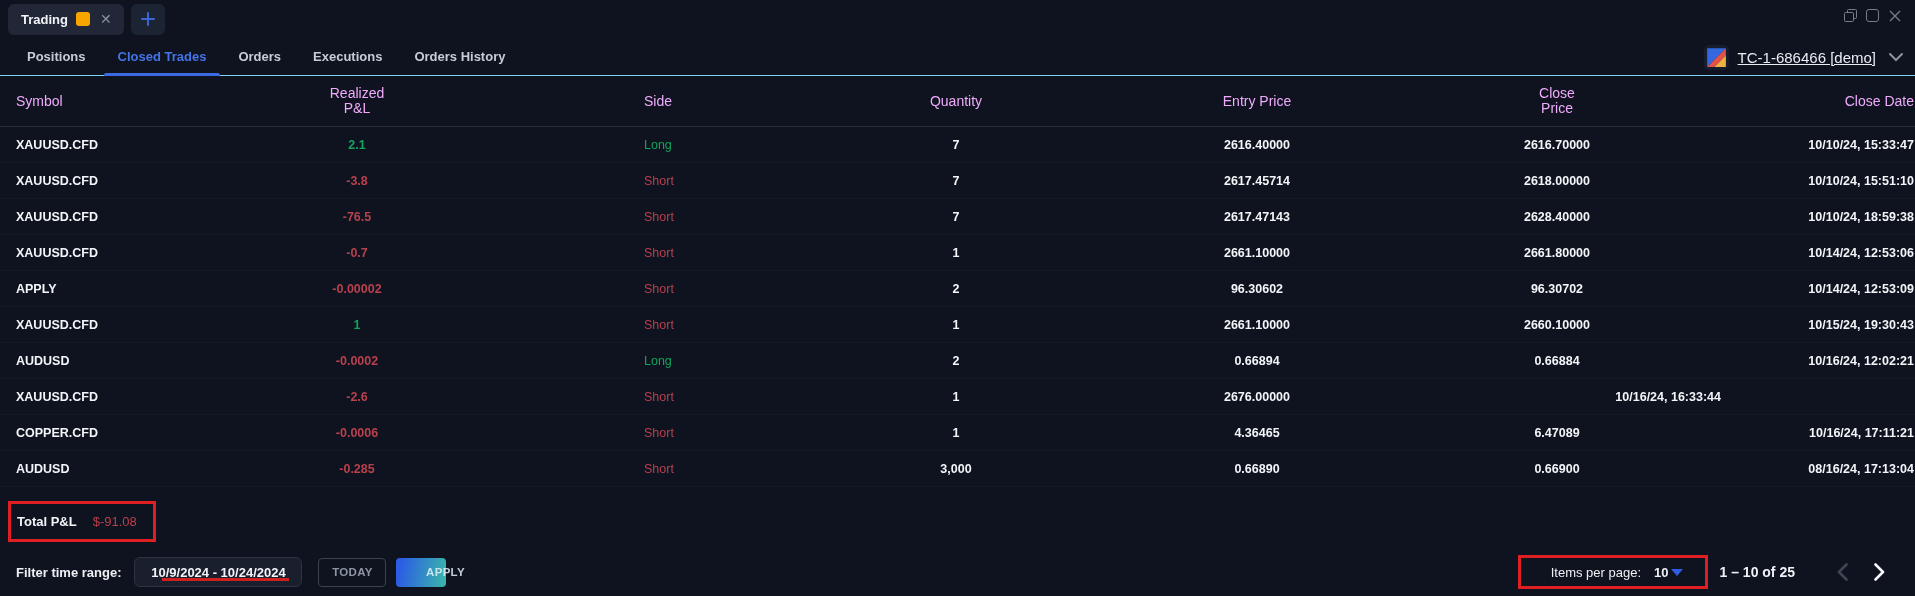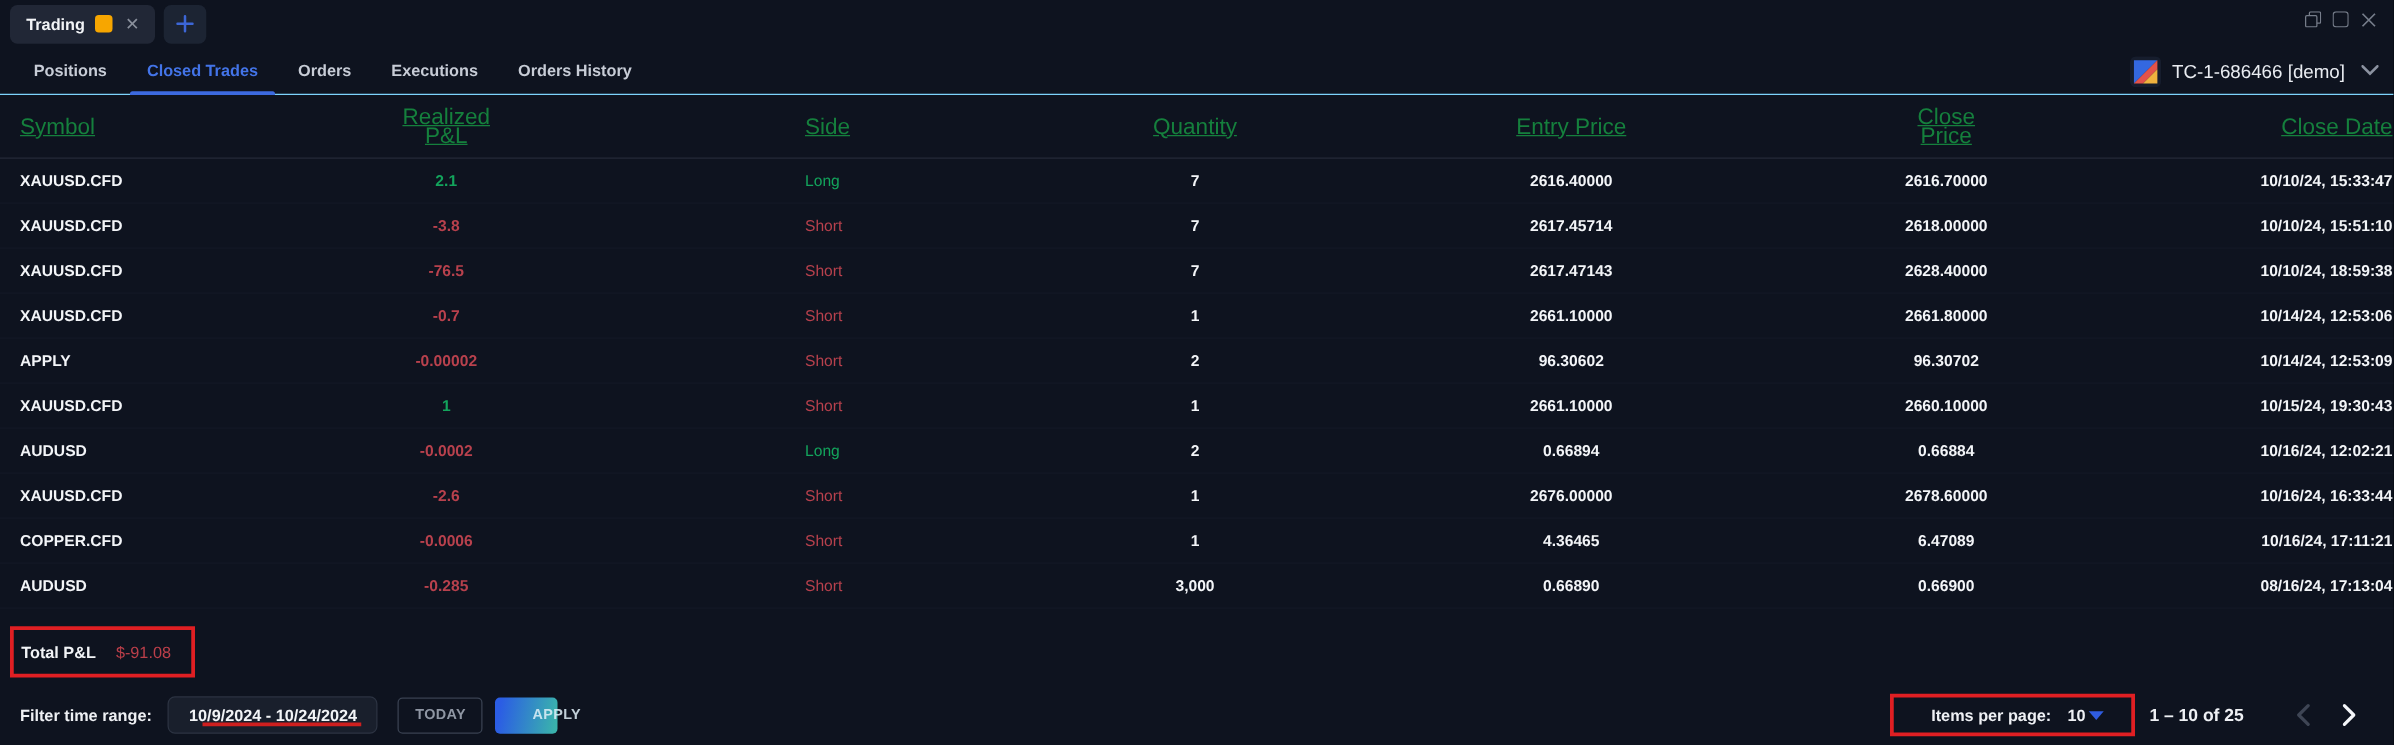--- a/index.html
+++ b/index.html
@@ -18,27 +18,27 @@
   .win-controls { position:absolute; right:14px; top:9px; display:flex; align-items:center; gap:9px; }
   .win-controls .wc { width:13px; height:13px; display:flex; align-items:center; justify-content:center; cursor:pointer; }
 
   
   .tabbar { height:38px; display:flex; align-items:stretch; padding-left:13px; position:relative; border-bottom:1px solid #7dd3fc; }
   .tabs { display:flex; gap:4px; }
   .tab { display:flex; align-items:center; padding:0 14px; font-size:13px; font-weight:600; color:#c7ccd6; cursor:pointer; position:relative; }
   .tab.active { color:#4374e8; }
   .tab.active::after { content:""; position:absolute; left:0; right:0; bottom:-1px; height:3px; background:#3c6ae0; border-radius:2px 2px 0 0; }
   .account { position:absolute; right:12px; top:0; height:38px; display:flex; align-items:center; gap:9px; cursor:pointer; }
-  .account .name { font-size:15px; color:#e9ecf1; }
+  .account .name { font-size:15px; color:#e9ecf1;text-decoration:underline; }
   .account .logo { width:25px; height:25px; border-radius:5px; overflow:hidden; }
   .account .chev { margin-left:4px; }
 
   
   .grid-row { display:grid; grid-template-columns:230px 254px 306px 332px 270px 330px minmax(0,1fr); align-items:center; }
-  .thead { height:51px; border-bottom:1px solid #242a38; font-size:18px; color:#15803d;text-decoration:underline; }
+  .thead { height:51px; border-bottom:1px solid #242a38; font-size:14px; color:#f0abfc; }
   .th { line-height:15px; }
   .td, .th { white-space:nowrap; }
   .col-symbol   { text-align:left; padding-left:16px; }
   .col-realized { text-align:center; }
   .col-side     { text-align:left; padding-left:160px; }
   .col-quantity { text-align:center; }
   .col-entry    { text-align:center; }
   .col-close    { text-align:center; }
   .col-date     { text-align:right; padding-right:1px; }
   .tr { height:36px; border-bottom:1px solid #131826; cursor:pointer; }
@@ -57,21 +57,21 @@
   .footer { position:absolute; left:0; right:0; bottom:0; height:48px; display:flex; align-items:center; padding:0 0 0 16px; }
   .filter-label { font-size:13px; font-weight:700; color:#eef0f4; margin-right:13px; }
   .date-input { position:relative; width:168px; height:30px; background:#191f2c; border:1px solid #2c3342; border-radius:6px; display:flex; align-items:center; justify-content:center; cursor:text; }
   .date-input .val { font-size:13px; font-weight:700; color:#f2f4f7; position:relative; z-index:1; }
   .date-underline { position:absolute; left:27px; right:12px; bottom:5px; height:3px; background:#cf1f1f; }
   .btn-today { margin-left:16px; width:68px; height:29px; border:1px solid #3a4252; border-radius:4px; background:transparent; color:#8f96a3; font-size:11.5px; font-weight:700; display:flex; align-items:center; justify-content:center; cursor:pointer; letter-spacing:.3px; }
   .btn-apply { margin-left:10px; width:50px; height:29px; border:none; border-radius:4px; background:linear-gradient(100deg,#2b5de4 10%,#3ab3ac 95%); color:rgba(225,240,248,.85); font-size:11.5px; font-weight:700; display:flex; align-items:center; justify-content:center; cursor:pointer; letter-spacing:.3px;padding-left:48px; }
 
   .pager { margin-left:auto; display:flex; align-items:center; margin-right:30px; }
   .ipp-box { display:flex; align-items:center; border:3px solid #e01f23; height:34px; padding:0 22px 0 30px; }
-  .ipp-label { font-size:13px; font-weight:700; color:#eef0f4; }
+  .ipp-label { font-size:13px; font-weight:400; color:#eef0f4; }
   .ipp-select { display:flex; align-items:center; gap:2px; margin-left:13px; cursor:pointer; }
   .ipp-value { font-size:13px; font-weight:700; color:#eef0f4; }
   .ipp-caret { width:0; height:0; border-left:6px solid transparent; border-right:6px solid transparent; border-top:7px solid #2f5ce0; }
   .range-text { font-size:14px; font-weight:700; color:#eef0f4; margin-left:12px; }
   .nav-btn { background:none; border:none; margin-left:42px; cursor:pointer; display:flex; align-items:center; }
   .nav-btn.next { margin-left:26px; }
 </style>
 </head>
 <body>
 
@@ -223,21 +223,20 @@
         <div class="td col-entry">0.66894</div>
         <div class="td col-close">0.66884</div>
         <div class="td col-date">10/16/24, 12:02:21</div>
       </div>
       <div class="tr grid-row">
         <div class="td col-symbol">XAUUSD.CFD</div>
         <div class="td col-realized neg">-2.6</div>
         <div class="td col-side side-short">Short</div>
         <div class="td col-quantity">1</div>
         <div class="td col-entry">2676.00000</div>
-        <div class="td col-close">2678.60000</div>
         <div class="td col-date">10/16/24, 16:33:44</div>
       </div>
       <div class="tr grid-row">
         <div class="td col-symbol">COPPER.CFD</div>
         <div class="td col-realized neg">-0.0006</div>
         <div class="td col-side side-short">Short</div>
         <div class="td col-quantity">1</div>
         <div class="td col-entry">4.36465</div>
         <div class="td col-close">6.47089</div>
         <div class="td col-date">10/16/24, 17:11:21</div>

